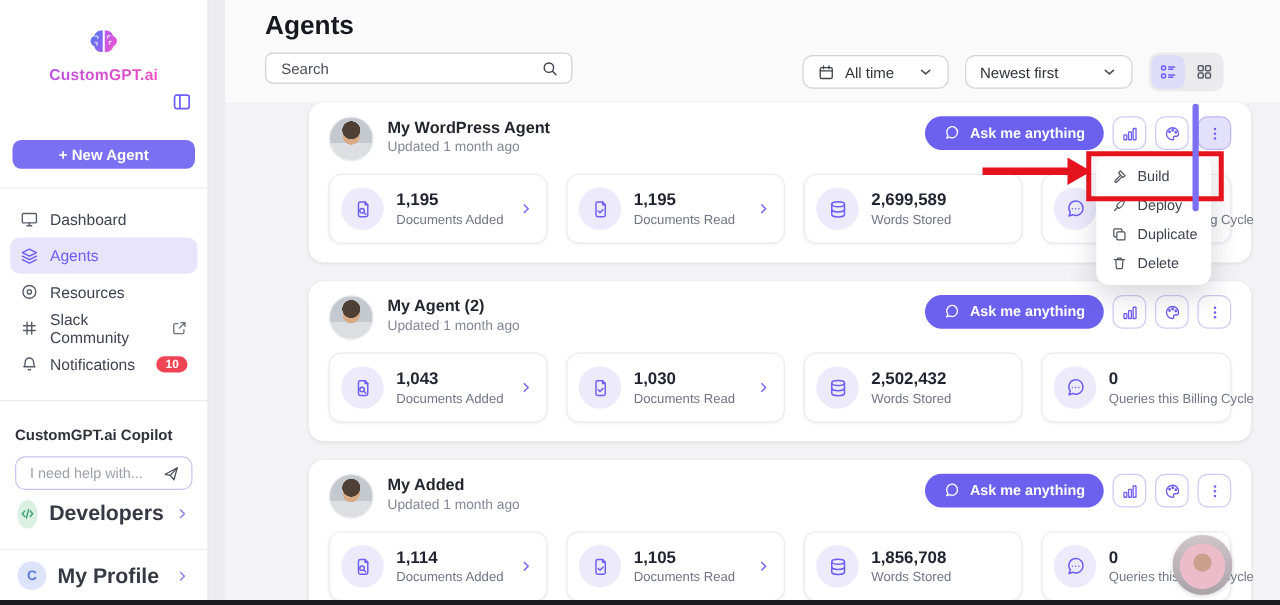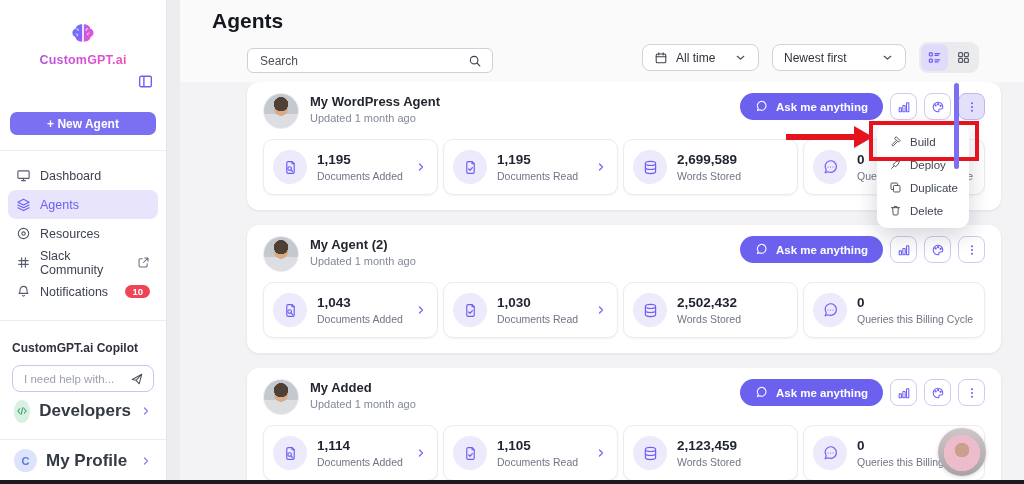--- a/index.html
+++ b/index.html
@@ -30,21 +30,21 @@
   .round-ic{width:23px;height:23px;border-radius:50%;display:flex;align-items:center;justify-content:center;font-size:9px;font-weight:bold;}
   .dev-ic{background:#d9f0e3;color:#3aa070;}
   .row-label{font-size:17px;font-weight:bold;color:#343944;}
   .chev-end{margin-left:auto;color:#8d84ec;}
   .profile-row{position:absolute;left:0;right:0;bottom:8px;display:flex;align-items:center;gap:9px;padding:9px 14px 0 14px;border-top:1px solid #ececef;cursor:pointer;}
   .prof-ic{background:#dbe4fb;color:#5b79d8;font-size:11px;}
   
   .main{position:absolute;left:180px;top:0;right:0;height:480px;background:#f3f3f5;}
   .main-header{height:82px;background:#fafafb;padding:0 45px 0 32px;box-sizing:border-box;}
   .page-title{font-size:21px;font-weight:bold;color:#15181e;padding-top:9px;}
-  .controls{display:flex;align-items:flex-end;margin-top:9px;margin-left:35px;}
+  .controls{display:flex;align-items:flex-start;margin-top:9px;}
   .search-box{width:246px;height:25px;border:1px solid #cfd0d5;border-radius:6px;background:#fff;display:flex;align-items:center;padding:0 10px;gap:8px;box-sizing:border-box;}
   .search-input{border:0;outline:0;flex:1;font-size:12px;color:#333;font-family:"Liberation Sans",sans-serif;background:transparent;min-width:0;}
   .search-input::placeholder{color:#4a4f58;}
   .search-ic{color:#3c414a;}
   .ctrl-right{margin-left:auto;display:flex;align-items:center;gap:13px;}
   .select{height:27px;border:1px solid #d2d3d8;border-radius:8px;background:#fff;display:flex;align-items:center;gap:8px;padding:0 11px;font-size:12px;color:#2e323b;box-sizing:border-box;cursor:pointer;}
   .select .cal{color:#3c414a}
   .select .cd{color:#4a4f58;margin-left:2px}
   .sel-time{width:117px;}
   .sel-sort{width:134px;}
@@ -59,21 +59,21 @@
      background:radial-gradient(circle at 50% 30%,#4e4034 0 24%,transparent 25%),
                 radial-gradient(circle at 50% 44%,#d8ab86 0 26%,transparent 27%),
                 linear-gradient(180deg,#c4c9cf 0 60%,#dcdee2 60%);}
   .agent-id{margin-left:11px;padding-top:1px;}
   .agent-name{font-size:13px;font-weight:bold;color:#22262e;}
   .agent-updated{font-size:11px;color:#828996;margin-top:3px;}
   .row-actions{margin-left:auto;display:flex;align-items:center;gap:7px;}
   .ask-btn{height:27px;padding:0 15px;background:#6b61ee;border-radius:15px;color:#fff;font-size:11.5px;font-weight:bold;display:flex;align-items:center;gap:8px;cursor:pointer;}
   .icon-btn{width:27px;height:27px;border:1px solid #cfcaf4;border-radius:8px;background:#fff;color:#6d5ef5;display:flex;align-items:center;justify-content:center;cursor:pointer;box-sizing:border-box;}
   .icon-btn.active{background:#e3e0fb;border-color:#beb7f3;}
-  .stats{display:flex;gap:5px;margin-top:10px;}
+  .stats{display:flex;gap:15px;margin-top:10px;}
   .stat{width:175px;height:56px;background:#fff;border:1px solid #ebebf1;border-radius:10px;box-shadow:0 1px 2px rgba(20,20,45,.05);display:flex;align-items:center;gap:10px;padding:0 10px 0 9px;box-sizing:border-box;cursor:pointer;}
   .stat:last-child{flex:1;width:auto;min-width:0;}
   .stat-icon{width:34px;height:34px;border-radius:50%;background:#eceafb;color:#6d5ef5;display:flex;align-items:center;justify-content:center;flex:0 0 auto;}
   .stat-val{font-size:13.5px;font-weight:bold;color:#1f2430;}
   .stat-label{font-size:10.5px;color:#6f7584;margin-top:3px;white-space:nowrap;}
   .stat-chev{margin-left:auto;color:#7a6df2;}
   
   .context-menu{position:absolute;left:697px;top:124px;width:92px;background:#fff;border-radius:10px;box-shadow:0 8px 22px rgba(25,25,60,.18);padding:6px 0;z-index:30;}
   .menu-item{display:flex;align-items:center;gap:8px;padding:5px 12px;font-size:11.5px;color:#3e4450;cursor:pointer;}
   .menu-item .mi-ic{color:#4c525d;display:flex;}
@@ -570,21 +570,21 @@
   </div>
           <div class="stat">
     <span class="stat-icon">
               <svg width="17" height="17" viewBox="0 0 16 16" fill="none" stroke="currentColor" stroke-width="1.1" stroke-linecap="round">
                 <ellipse cx="8" cy="4.2" rx="4.8" ry="1.9"></ellipse>
                 <path d="M3.2 4.2v7.6c0 1 2.1 1.9 4.8 1.9s4.8-.9 4.8-1.9V4.2"></path>
                 <path d="M3.2 8c0 1 2.1 1.9 4.8 1.9s4.8-.9 4.8-1.9"></path>
               </svg>
             </span>
     <span>
-      <div class="stat-val">2,123,459</div>
+      <div class="stat-val">1,856,708</div>
       <div class="stat-label">Words Stored</div>
     </span>
 
   </div>
           <div class="stat">
     <span class="stat-icon">
               <svg width="17" height="17" viewBox="0 0 16 16" fill="none" stroke="currentColor" stroke-width="1.1" stroke-linejoin="round" stroke-linecap="round">
                 <path d="M13.5 7.3a5.3 5.3 0 0 1-7.7 4.7L3 13l1-2.8A5.3 5.3 0 1 1 13.5 7.3z"></path>
                 <path d="M5.6 7.5h.02M8 7.5h.02M10.4 7.5h.02"></path>
               </svg>

